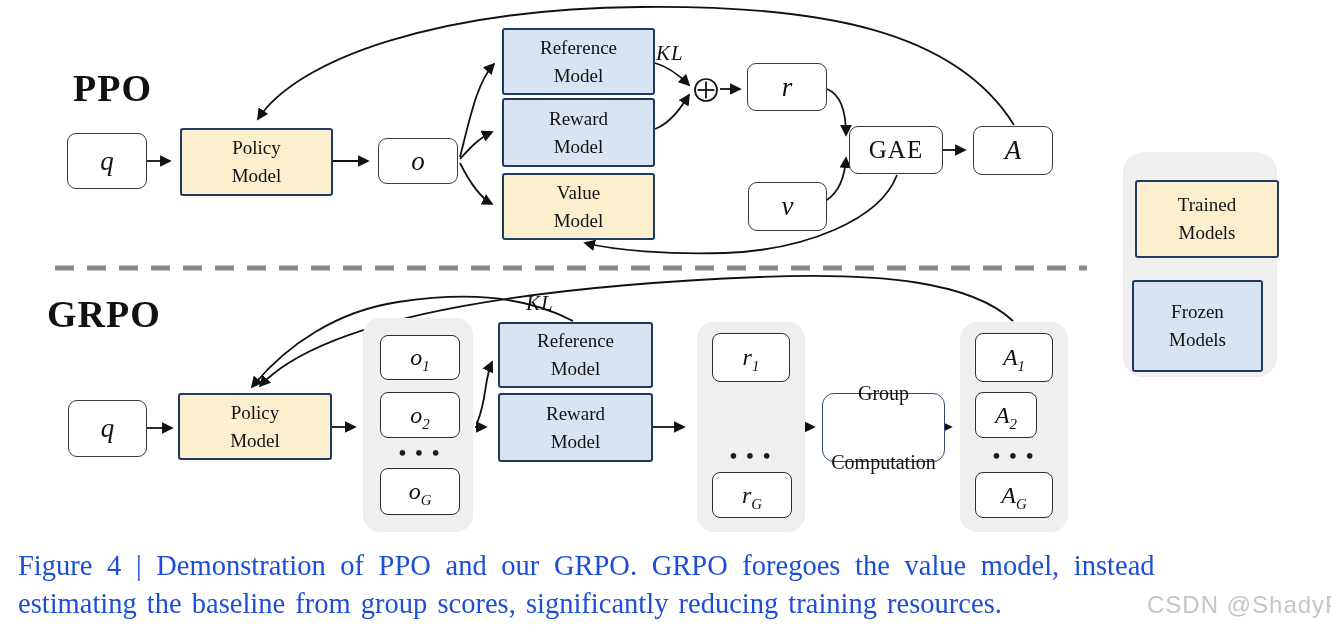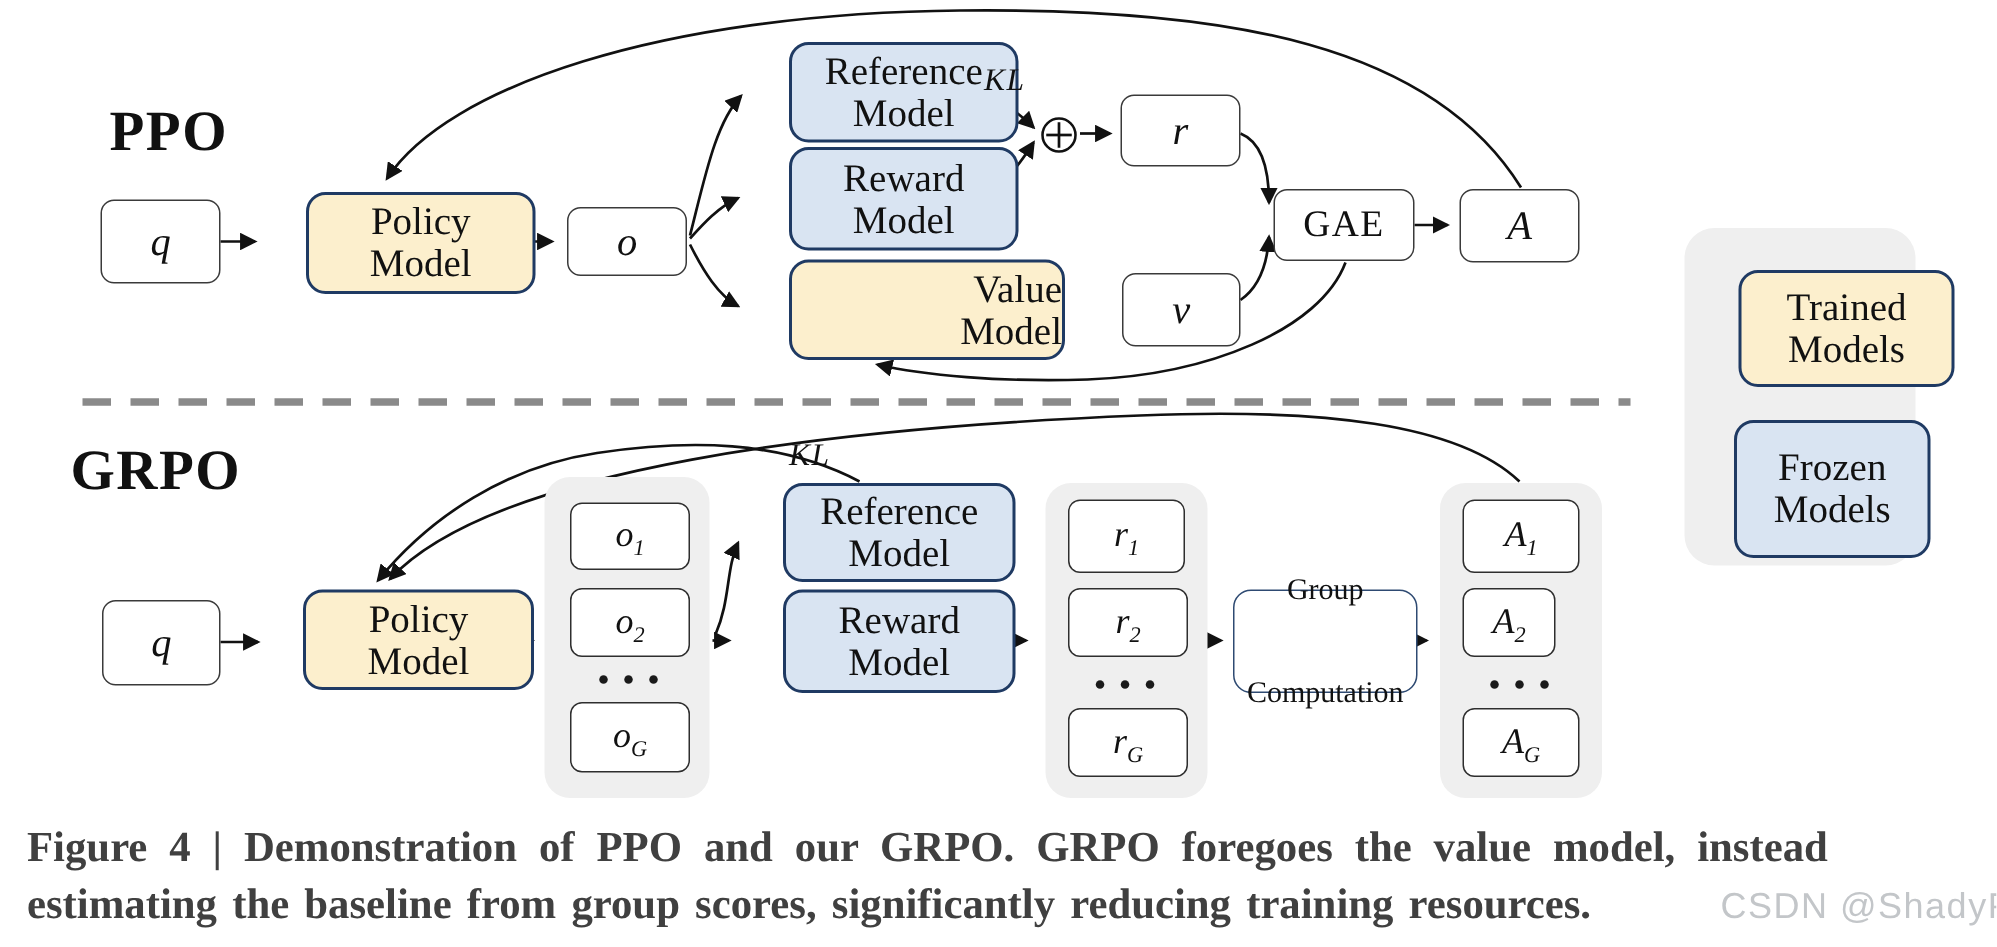--- a/index.html
+++ b/index.html
@@ -3,29 +3,29 @@
 <meta charset="utf-8">
 <style>
   html,body{margin:0;padding:0;background:#fff;}
   #stage{position:relative;width:1331px;height:631px;background:#ffffff;overflow:hidden;
          font-family:"Liberation Serif", "DejaVu Serif", serif;color:#111;}
   .abs{position:absolute;box-sizing:border-box;}
   .flexc{display:flex;align-items:center;justify-content:center;flex-direction:column;text-align:center;}
   .whitebox{background:#fff;border:1.7px solid #3a3a3a;border-radius:9px;font-style:italic;font-size:27px;}
   .itembox{background:#fff;border:1.6px solid #2e2e2e;border-radius:8px;font-style:italic;font-size:24px;}
   .itembox sub{font-size:0.62em;line-height:0;}
-  .modelbox{border:2.6px solid var(--model-border);border-radius:13px;font-size:26px;line-height:28px;margin-left:24px;}
+  .modelbox{border:2.6px solid var(--model-border);border-radius:3px;font-size:19px;line-height:28px;}
   .trained{background:var(--trained);}
   .frozen{background:var(--frozen);}
   .groupcontainer{background:var(--container);border-radius:17px;}
   .gcbox{background:#fff;border:1.6px solid #2e4a72;border-radius:12px;font-size:20px;line-height:25px;gap:44px;}
   .title{font-weight:bold;font-size:38px;letter-spacing:1px;}
   .kl{font-style:italic;font-size:21px;letter-spacing:1px;}
   .dots{font-size:21px;font-weight:bold;letter-spacing:2px;color:#1a1a1a;}
-  .caption{font-size:28.5px;color:#404040;white-space:nowrap;font-weight:bold;}
+  .caption{font-size:28.5px;color:#1d4ed8;white-space:nowrap;}
   .watermark{font-family:"Liberation Sans", sans-serif;font-size:24px;color:#c3c6c9;letter-spacing:1px;white-space:nowrap;}
   svg{position:absolute;left:0;top:0;}
   svg path{fill:none;stroke:#111;stroke-width:1.8;}
 </style>
 </head>
 <body>
 
 <div id="stage">
 
   <svg width="1331" height="545" viewBox="0 0 1331 545">
@@ -86,21 +86,21 @@
   <div class="abs modelbox frozen flexc" style="left:502px;top:28px;width:153px;height:67px;">
     <div>Reference</div>
     <div>Model</div>
   </div>
 
   <div class="abs modelbox frozen flexc" style="left:502px;top:98px;width:153px;height:69px;">
     <div>Reward</div>
     <div>Model</div>
   </div>
 
-  <div class="abs modelbox trained flexc" style="left:502px;top:173px;width:184px;height:67px;align-items:flex-end;">
+  <div class="abs modelbox trained flexc" style="left:502px;top:173px;width:153px;height:67px;">
     <div>Value</div>
     <div>Model</div>
   </div>
 
   <div class="abs kl" style="left:656px;top:41px;">KL</div>
 
   <div class="abs whitebox flexc" style="left:747px;top:63px;width:80px;height:48px;">
     <span>r</span>
   </div>
 
@@ -148,23 +148,20 @@
 
   <div class="abs modelbox frozen flexc" style="left:498px;top:393px;width:155px;height:69px;">
     <div>Reward</div>
     <div>Model</div>
   </div>
 
   <div class="abs groupcontainer" style="left:697px;top:322px;width:108px;height:210px;"></div>
   <div class="abs itembox flexc" style="left:712px;top:333px;width:78px;height:49px;">
     <span><span>r</span><sub>1</sub></span>
   </div>
-  <div class="abs itembox flexc" style="left:712px;top:392px;width:80px;height:46px;">
-    <span><span>r</span><sub>2</sub></span>
-  </div>
   <div class="abs dots flexc" style="left:716px;top:446px;width:70px;height:20px;">• • •</div>
   <div class="abs itembox flexc" style="left:712px;top:472px;width:80px;height:46px;">
     <span><span>r</span><sub>G</sub></span>
   </div>
 
   <div class="abs gcbox flexc" style="left:822px;top:393px;width:123px;height:69px;">
     <div>Group</div>
     <div>Computation</div>
   </div>
 

